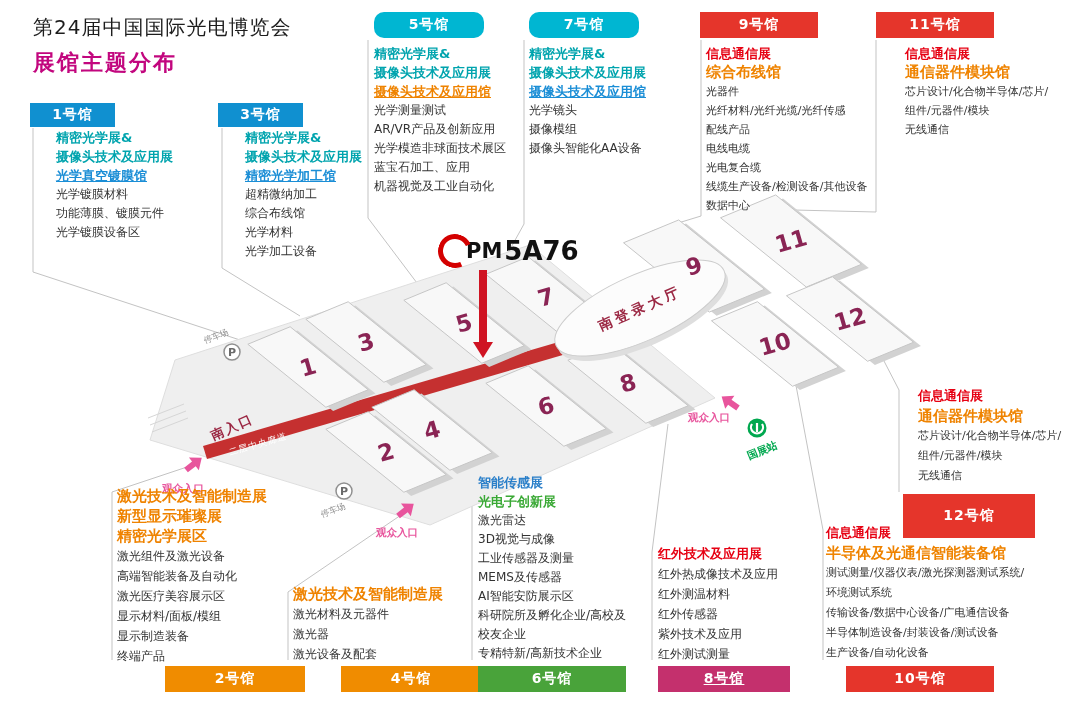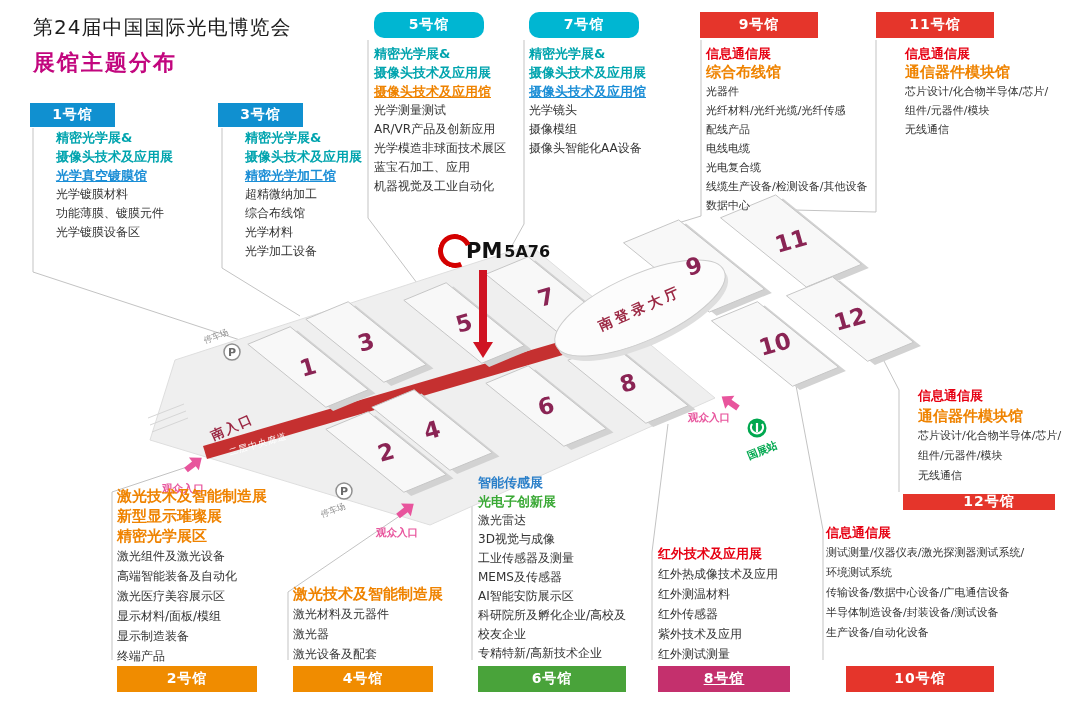--- a/index.html
+++ b/index.html
@@ -18,35 +18,35 @@
   .s-teal{color:#00a4ae;font-weight:700;font-size:13px;}
   .s-blueu{color:#1b8ed6;font-weight:700;font-size:13px;text-decoration:underline;}
   .s-orangeu{color:#ef8300;font-weight:700;font-size:13px;text-decoration:underline;}
   .s-red{color:#e60012;font-weight:700;font-size:13px;}
   .s-orange{color:#ef8300;font-weight:700;font-size:15px;}
   .s-green{color:#3aa935;font-weight:700;font-size:13px;}
   .s-blue{color:#2a7fc9;font-weight:700;font-size:13px;}
   .bg-blue{background:#1090d0;}
   .bg-cyan{background:#00b6d2;border-radius:10px;}
   .bg-red{background:#e5352b;}
-  .bg-orange{background:#f08c00;}
+  .bg-orange{background:#f08c00;margin-left:48px;}
   .bg-green{background:#49a33a;text-align:center;}
   .bg-crimson{background:#c4306d;text-decoration:underline;}
   .conn{fill:none;stroke:#c3c3c3;stroke-width:1;}
   .slab-top{fill:#f8f8f8;stroke:#c6c6c6;stroke-width:0.9;}
   .slab-side{fill:#d2d2d2;}
   .num{font-family:"DejaVu Sans",sans-serif;font-size:23px;font-weight:700;fill:#8a2454;}
   .maroon{fill:#9b2743;}
   .pinkt{fill:#e8559d;font-size:10.5px;font-weight:700;}
   .pinkf{fill:#e8559d;}
   #watermark{left:438px;top:234px;display:flex;align-items:center;gap:2px;}
   #wm-ring{width:24px;height:24px;border:5px solid #d40000;border-radius:50%;
            border-right-color:transparent;transform:rotate(20deg);}
   #wm-pm{font-size:21px;font-weight:800;color:#111;margin-left:-8px;}
-  #wm-code{font-size:16px;font-weight:800;color:#111;}
+  #wm-code{font-size:26px;font-weight:800;color:#111;}
 </style>
 </head>
 <body>
 
 <div id="canvas">
 
   <svg id="map-svg" width="1080" height="713" viewBox="0 0 1080 713">
 
     <polyline class="conn" points="33,128 33,272 240,340"></polyline>
     <polyline class="conn" points="222,128 222,268 300,316"></polyline>
@@ -246,21 +246,21 @@
     <div class="ln sm">无线通信</div>
   </div>
 
   <div class="lines lh20" style="left:918px;top:386px;">
     <div class="ln s-red">信息通信展</div>
     <div class="ln s-orange">通信器件模块馆</div>
     <div class="ln sm">芯片设计/化合物半导体/芯片/</div>
     <div class="ln sm">组件/元器件/模块</div>
     <div class="ln sm">无线通信</div>
   </div>
-  <div class="tag bg-red" style="left:903px;top:494px;width:132px;height:16px;padding-left:20px;">12号馆</div>
+  <div class="tag bg-red" style="left:903px;top:494px;width:132px;height:44px;">12号馆</div>
 
   <div class="lines lh20" style="left:117px;top:486px;">
     <div class="ln s-orange">激光技术及智能制造展</div>
     <div class="ln s-orange">新型显示璀璨展</div>
     <div class="ln s-orange">精密光学展区</div>
     <div class="ln">激光组件及激光设备</div>
     <div class="ln">高端智能装备及自动化</div>
     <div class="ln">激光医疗美容展示区</div>
     <div class="ln">显示材料/面板/模组</div>
     <div class="ln">显示制造装备</div>
@@ -295,20 +295,21 @@
     <div class="ln">红外热成像技术及应用</div>
     <div class="ln">红外测温材料</div>
     <div class="ln">红外传感器</div>
     <div class="ln">紫外技术及应用</div>
     <div class="ln">红外测试测量</div>
   </div>
   <div class="tag bg-crimson" style="left:658px;top:666px;width:132px;height:26px;">8号馆</div>
 
   <div class="lines lh20" style="left:826px;top:523px;">
     <div class="ln s-red">信息通信展</div>
+    <div class="ln s-orange">半导体及光通信智能装备馆</div>
     <div class="ln sm">测试测量/仪器仪表/激光探测器测试系统/</div>
     <div class="ln sm">环境测试系统</div>
     <div class="ln sm">传输设备/数据中心设备/广电通信设备</div>
     <div class="ln sm">半导体制造设备/封装设备/测试设备</div>
     <div class="ln sm">生产设备/自动化设备</div>
   </div>
   <div class="tag bg-red" style="left:846px;top:666px;width:148px;height:26px;">10号馆</div>
 
 </div>
 

